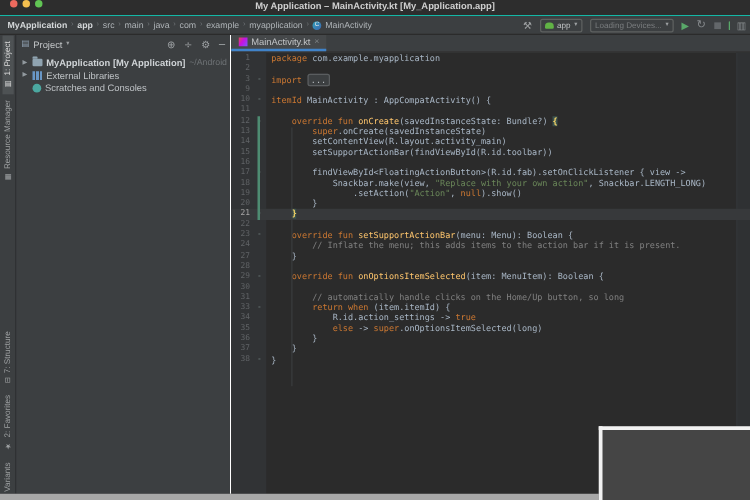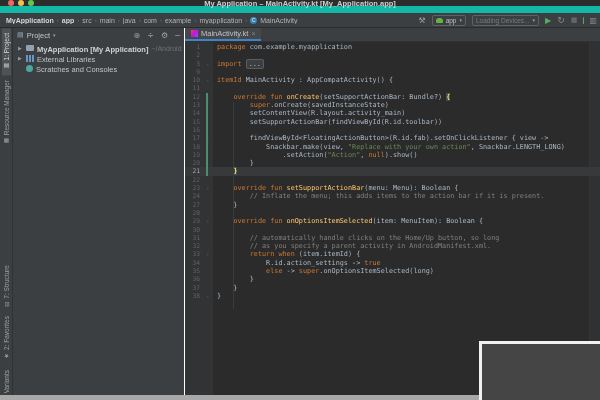--- a/index.html
+++ b/index.html
@@ -2,21 +2,21 @@
 <html><head>
 <meta charset="utf-8">
 <style>
   * { margin:0; padding:0; box-sizing:border-box; }
   html,body { width:600px; height:400px; overflow:hidden; background:#2B2B2B;
     font-family:"Liberation Sans","DejaVu Sans",sans-serif; }
   .abs { position:absolute; }
 
   
   #titlebar { left:0; top:0; width:600px; height:13px; background:#2D2D2D;
-    border-bottom:7px solid #14b8a6; display:flex; align-items:center; }
+    border-bottom:1px solid #14b8a6; display:flex; }
   .lights { display:flex; gap:4px; padding-left:8px; }
   .light { width:6px; height:6px; border-radius:50%; }
   #win-title { position:absolute; left:0; right:0; text-align:center;
     font-size:7.5px; font-weight:bold; color:#CFCFCF; }
 
   
   #navbar { left:0; top:13px; width:600px; height:15px; background:#3C3F41;
     border-bottom:1px solid #2B2B2B; display:flex; align-items:center; }
   #breadcrumbs { display:flex; align-items:center; padding-left:6px; gap:3px;
     white-space:nowrap; overflow:hidden; flex:1; }
@@ -53,21 +53,21 @@
   
   #project-panel { left:13px; top:28px; width:172px; height:367px;
     background:#3C3F41; border-right:1px solid #ffffff; overflow:hidden; }
   #panel-header { height:14px; display:flex; align-items:center; padding:0 4px;
     gap:3px; }
   #panel-header .ph-icon { font-size:7px; color:#8FA0B0; }
   #panel-title { font-size:7.5px; color:#C3C6C8; }
   #panel-actions { margin-left:auto; display:flex; gap:7px; align-items:center; }
   .ph-act { font-family:"DejaVu Sans",sans-serif; font-size:8px; color:#9FA3A6; }
   .tree { padding-top:3px; }
-  .tree-row { height:10px; display:flex; gap:3px;
+  .tree-row { height:10px; display:flex; align-items:center; gap:3px;
     padding-left:5px; white-space:nowrap; overflow:hidden; }
   .tw-arrow { font-size:5px; color:#91999E; width:5px; }
   .tw-label { font-size:7.5px; color:#BFC3C6; }
   .tw-label.bold { font-weight:bold; color:#CFD3D6; }
   .tw-path { font-size:7px; color:#6E7275; }
   .icon-folder { width:8px; height:6px; background:#8FA3B0; border-radius:1px;
     position:relative; flex:none; }
   .icon-folder:before { content:""; position:absolute; left:0; top:-2px;
     width:4px; height:2px; background:#8FA3B0; border-radius:1px 1px 0 0; }
   .icon-libs { width:8px; height:7px; flex:none;
@@ -268,21 +268,21 @@
           <pre><span class="tk-k">itemId </span><span class="tk-t">MainActivity : AppCompatActivity() {</span></pre>
         </div>
         <div class="crow">
           <span class="num">11</span>
           <span class="foldc"></span>
           <pre></pre>
         </div>
         <div class="crow">
           <span class="num">12</span>
           <span class="foldc">∘</span>
-          <pre><span class="tk-t">    </span><span class="tk-k">override fun </span><span class="tk-f">onCreate</span><span class="tk-t">(setSupportActionBar: Bundle?) </span><span class="tk-b">{</span></pre>
+          <pre><span class="tk-t">    </span><span class="tk-k">override fun </span><span class="tk-f">onCreate</span><span class="tk-t">(savedInstanceState: Bundle?) </span><span class="tk-b">{</span></pre>
         </div>
         <div class="crow">
           <span class="num">13</span>
           <span class="foldc"></span>
           <pre><span class="tk-t">        </span><span class="tk-k">super</span><span class="tk-t">.onCreate(savedInstanceState)</span></pre>
         </div>
         <div class="crow">
           <span class="num">14</span>
           <span class="foldc"></span>
           <pre><span class="tk-t">        setContentView(R.layout.activity_main)</span></pre>
@@ -353,25 +353,20 @@
           <pre><span class="tk-t">    </span><span class="tk-k">override fun </span><span class="tk-f">onOptionsItemSelected</span><span class="tk-t">(item: MenuItem): Boolean {</span></pre>
         </div>
         <div class="crow">
           <span class="num">30</span>
           <span class="foldc"></span>
         </div>
         <div class="crow">
           <span class="num">31</span>
           <span class="foldc"></span>
           <pre><span class="tk-t">        </span><span class="tk-c">// automatically handle clicks on the Home/Up button, so long</span></pre>
-        </div>
-        <div class="crow">
-          <span class="num">32</span>
-          <span class="foldc"></span>
-          <pre><span class="tk-t">        </span><span class="tk-c">// as you specify a parent activity in AndroidManifest.xml.</span></pre>
         </div>
         <div class="crow">
           <span class="num">33</span>
           <span class="foldc">∘</span>
           <pre><span class="tk-t">        </span><span class="tk-k">return when </span><span class="tk-t">(item.itemId) {</span></pre>
         </div>
         <div class="crow">
           <span class="num">34</span>
           <span class="foldc"></span>
           <pre><span class="tk-t">            R.id.action_settings -&gt; </span><span class="tk-k">true</span></pre>

